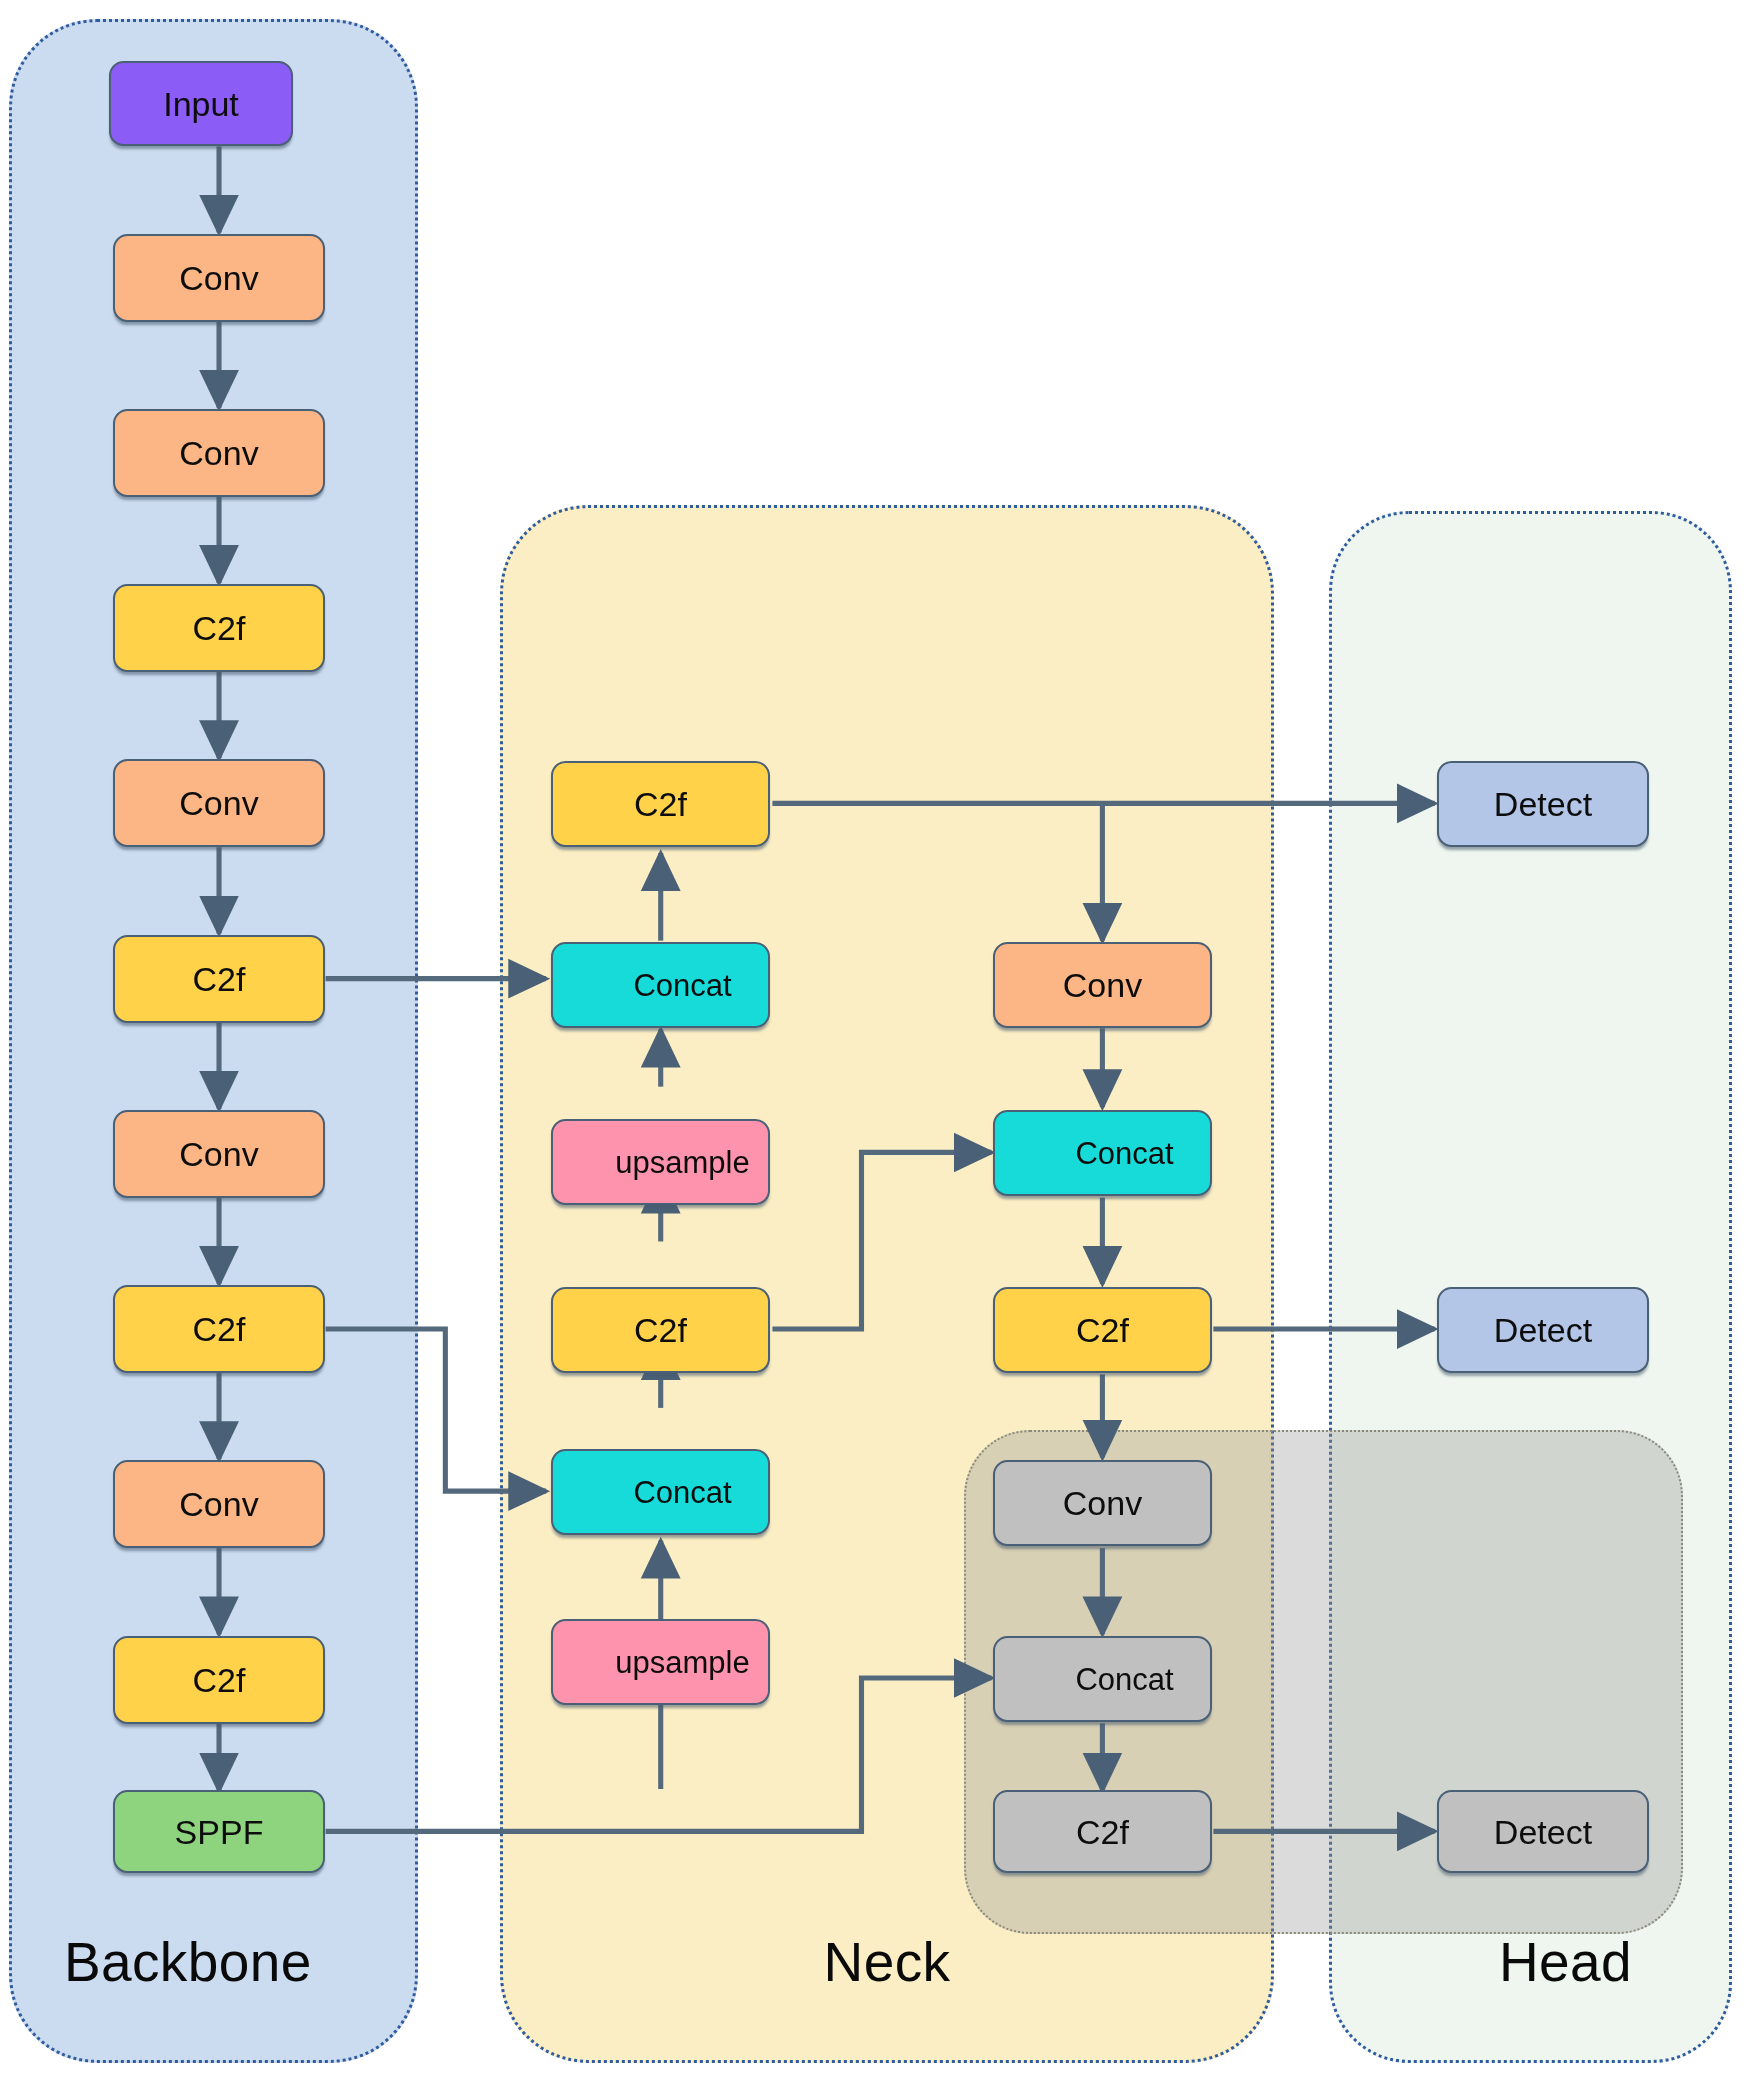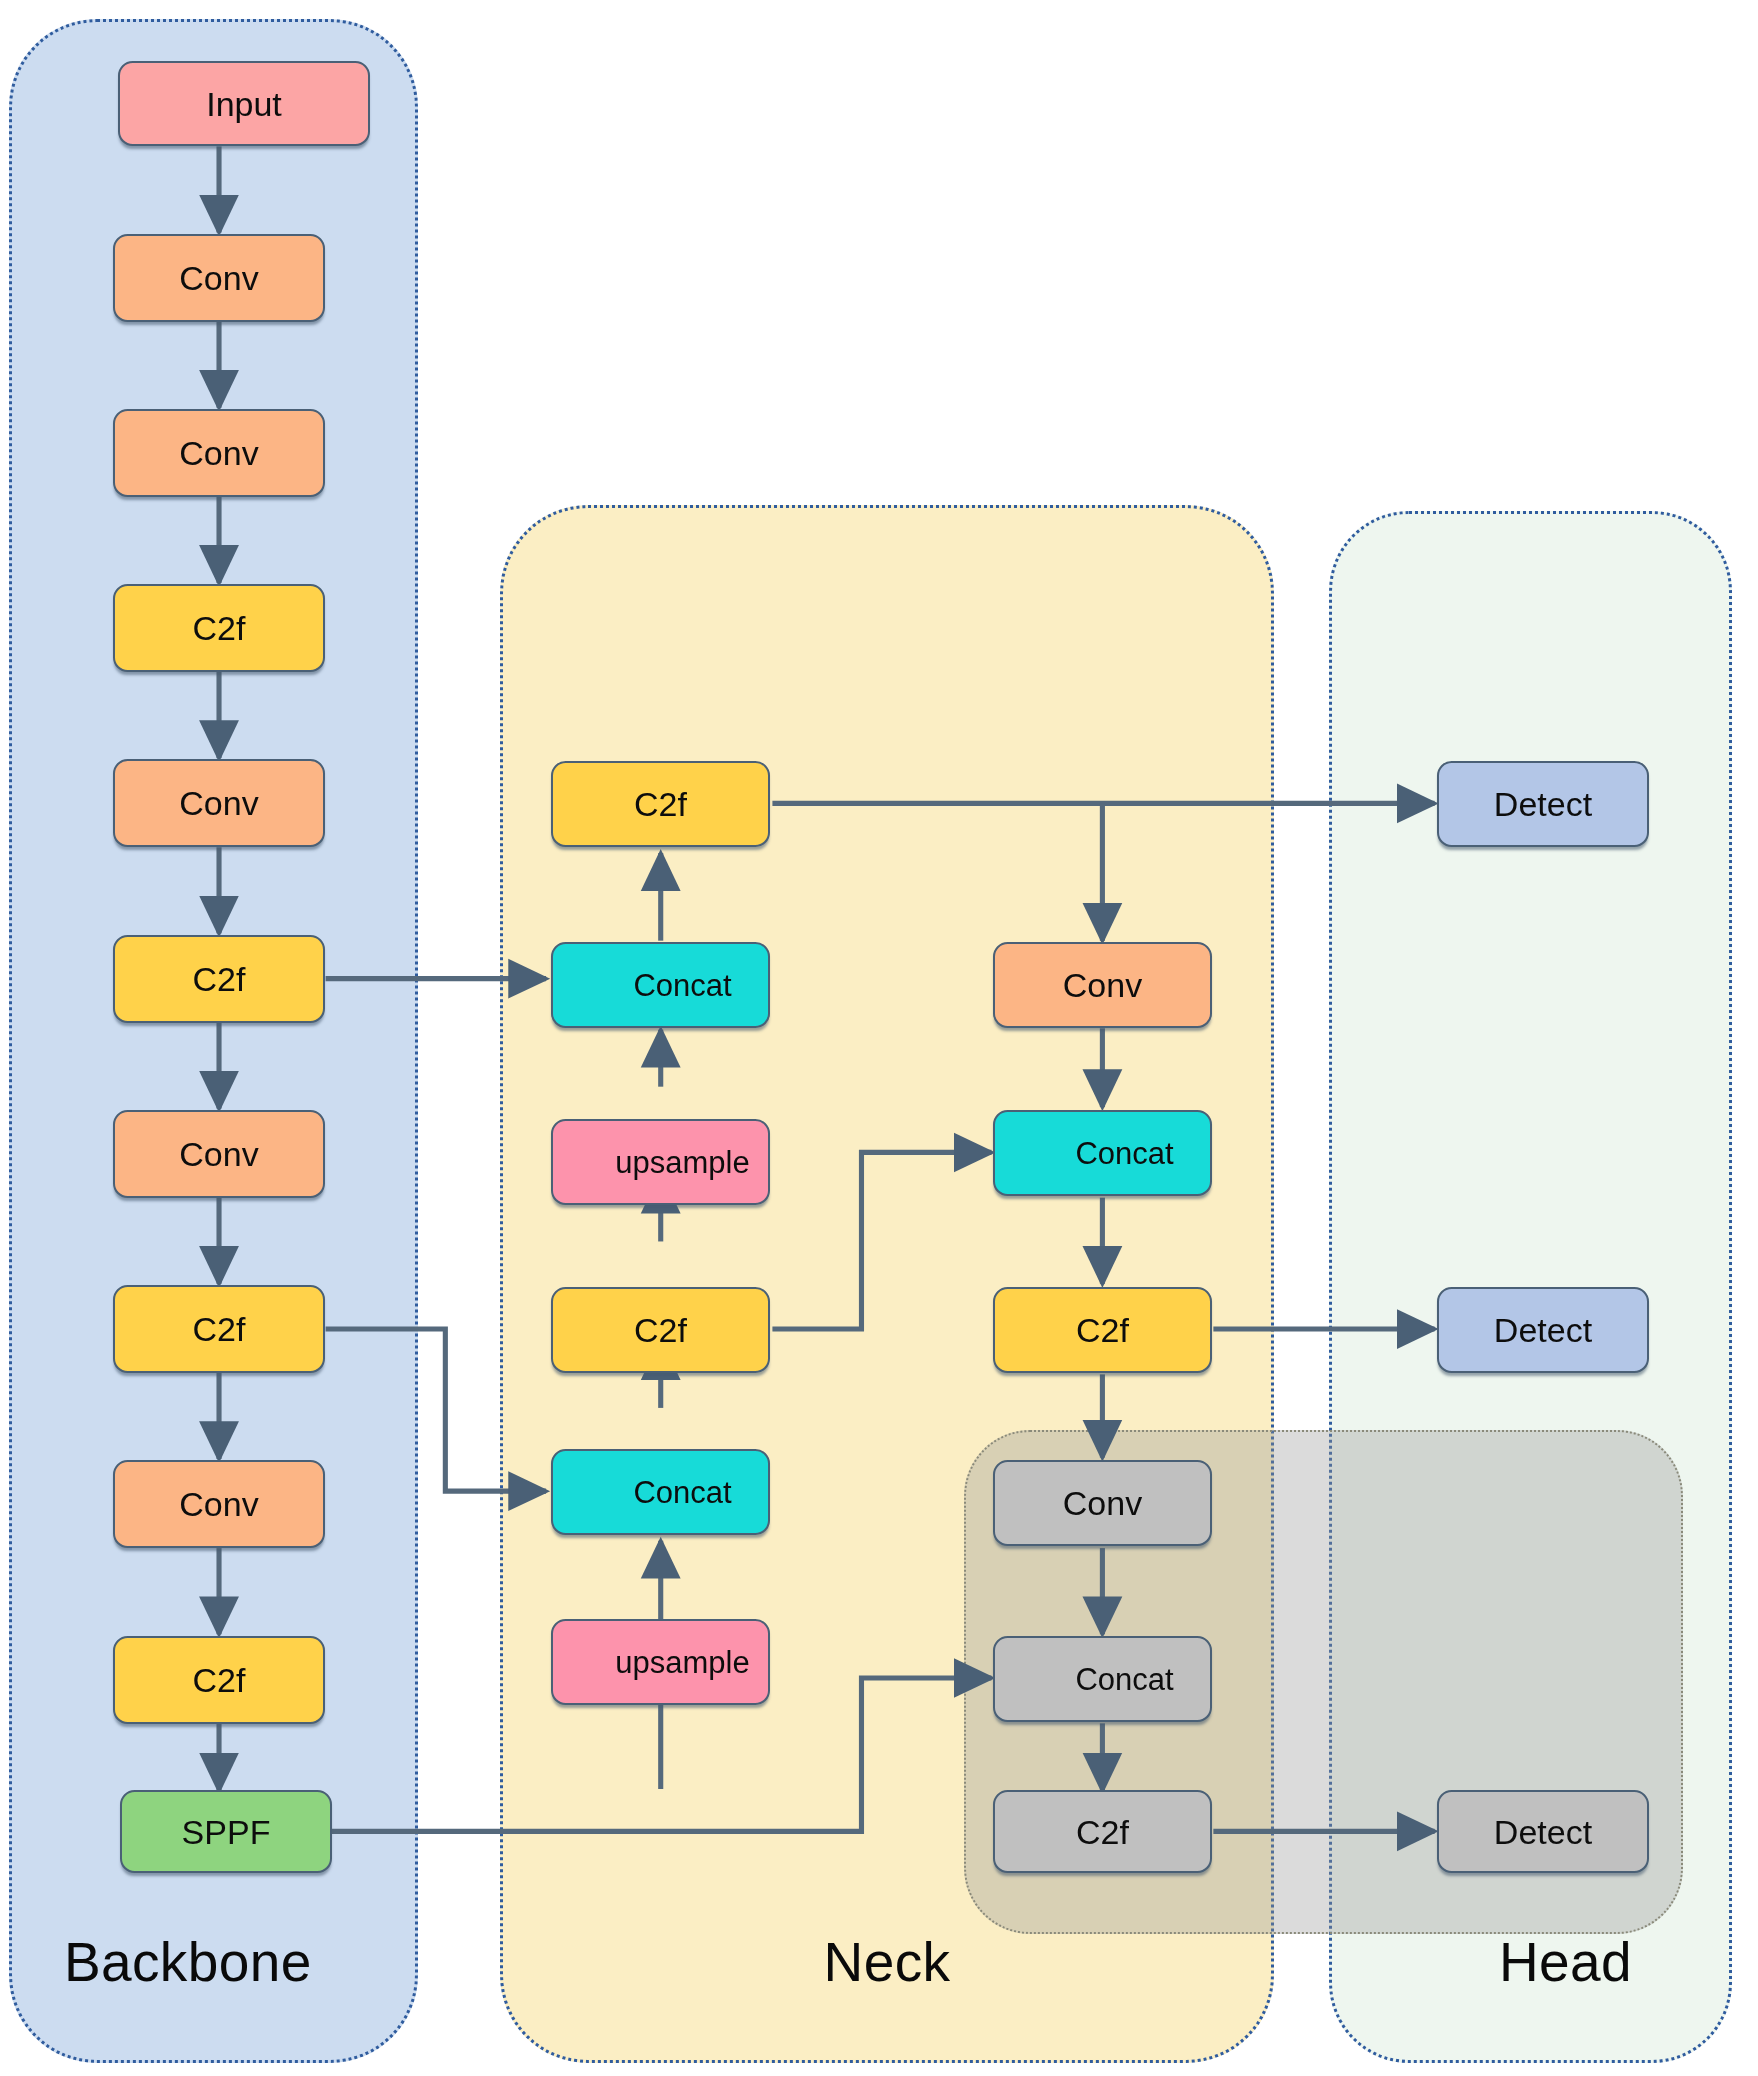--- a/index.html
+++ b/index.html
@@ -77,31 +77,31 @@
       <path d="M1510,1882 L1510,1996"></path>
       <path d="M1510,2120 L1510,2238"></path>
       <path d="M1510,2360 L1510,2452"></path>
 
       <path d="M1662,1820 L1965,1820"></path>
 
       <path d="M1662,2508 L1965,2508"></path>
     </g>
   </svg>
 
-  <div class="node" style="left:118px;top:61px;width:252px;height:85px;background:#fca5a5;">Input</div>
+  <div class="node" style="left:109px;top:61px;width:184px;height:85px;background:#8b5cf6;">Input</div>
   <div class="node" style="left:113px;top:234px;width:212px;height:88px;background:#fcb585;">Conv</div>
   <div class="node" style="left:113px;top:409px;width:212px;height:88px;background:#fcb585;">Conv</div>
   <div class="node" style="left:113px;top:584px;width:212px;height:88px;background:#ffd24a;">C2f</div>
   <div class="node" style="left:113px;top:759px;width:212px;height:88px;background:#fcb585;">Conv</div>
   <div class="node" style="left:113px;top:935px;width:212px;height:88px;background:#ffd24a;">C2f</div>
   <div class="node" style="left:113px;top:1110px;width:212px;height:88px;background:#fcb585;">Conv</div>
   <div class="node" style="left:113px;top:1285px;width:212px;height:88px;background:#ffd24a;">C2f</div>
   <div class="node" style="left:113px;top:1460px;width:212px;height:88px;background:#fcb585;">Conv</div>
   <div class="node" style="left:113px;top:1636px;width:212px;height:88px;background:#ffd24a;">C2f</div>
-  <div class="node" style="left:120px;top:1790px;width:212px;height:83px;background:#8ed47f;">SPPF</div>
+  <div class="node" style="left:113px;top:1790px;width:212px;height:83px;background:#8ed47f;">SPPF</div>
 
   <div class="node" style="left:551px;top:761px;width:219px;height:86px;background:#ffd24a;">C2f</div>
   <div class="node small" style="left:551px;top:942px;width:219px;height:86px;background:#17dbd8;">Concat</div>
   <div class="node small" style="left:551px;top:1119px;width:219px;height:86px;background:#fd93ac;">upsample</div>
   <div class="node" style="left:551px;top:1287px;width:219px;height:86px;background:#ffd24a;">C2f</div>
   <div class="node small" style="left:551px;top:1449px;width:219px;height:86px;background:#17dbd8;">Concat</div>
   <div class="node small" style="left:551px;top:1619px;width:219px;height:86px;background:#fd93ac;">upsample</div>
 
   <div class="node" style="left:993px;top:942px;width:219px;height:86px;background:#fcb585;">Conv</div>
   <div class="node small" style="left:993px;top:1110px;width:219px;height:86px;background:#17dbd8;">Concat</div>

